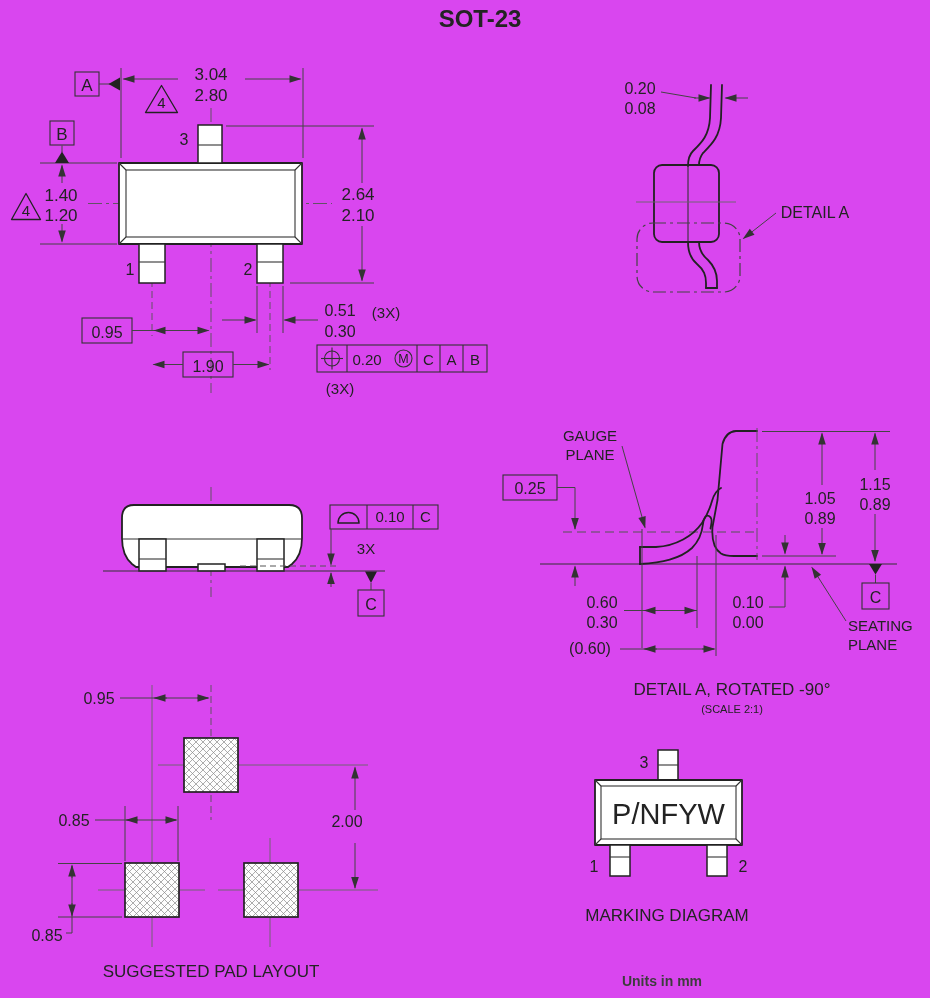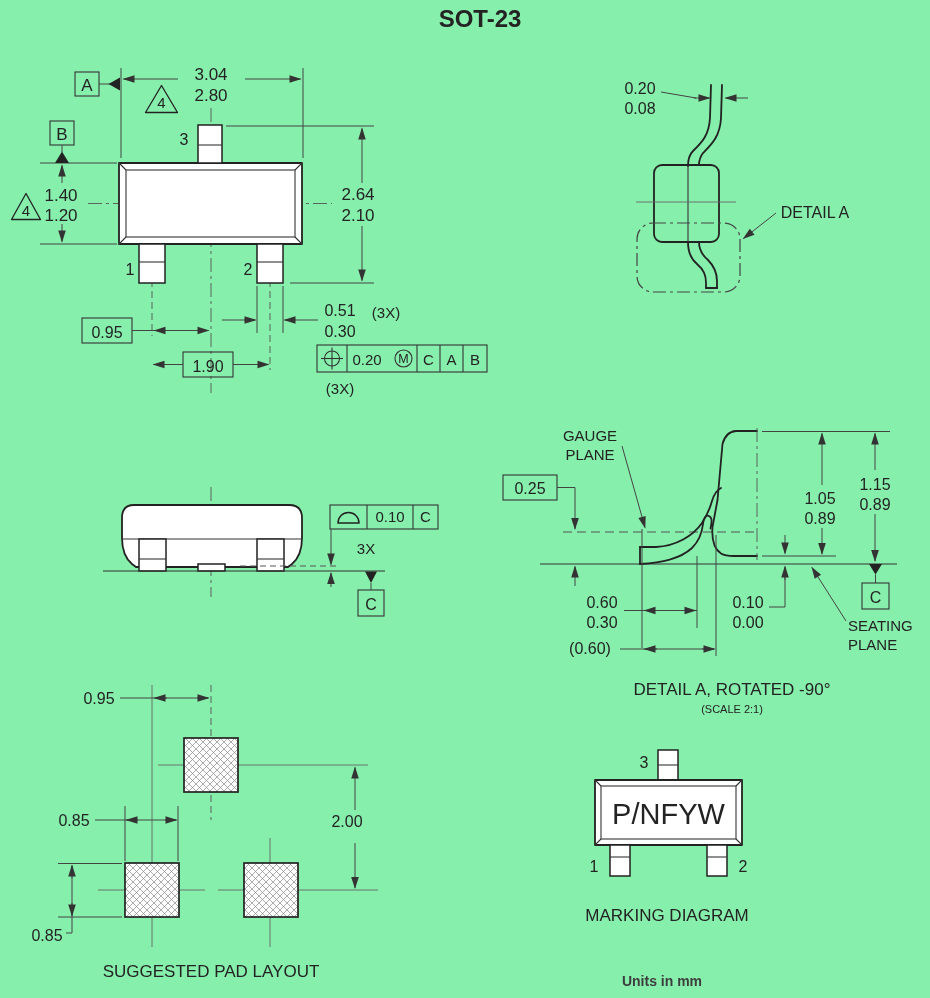--- a/index.html
+++ b/index.html
@@ -1,16 +1,16 @@
 <!DOCTYPE html>
 <html><head>
 <meta charset="utf-8">
 <style>
   html,body{margin:0;padding:0;background:#fff;}
-  #page{position:relative;width:930px;height:998px;background:#86efac;overflow:hidden;}
+  #page{position:relative;width:930px;height:998px;background:#d946ef;overflow:hidden;}
   svg{display:block}
   text{fill:#232323;font-family:"Liberation Sans",sans-serif;}
   .mid{text-anchor:middle}
   .t24{font-size:24px;font-weight:bold}
   .t17{font-size:17px}
   .t16{font-size:16px}
   .t15{font-size:15px}
   .t12{font-size:12.5px}
   .t11{font-size:11px}
   .t29{font-size:29px}

